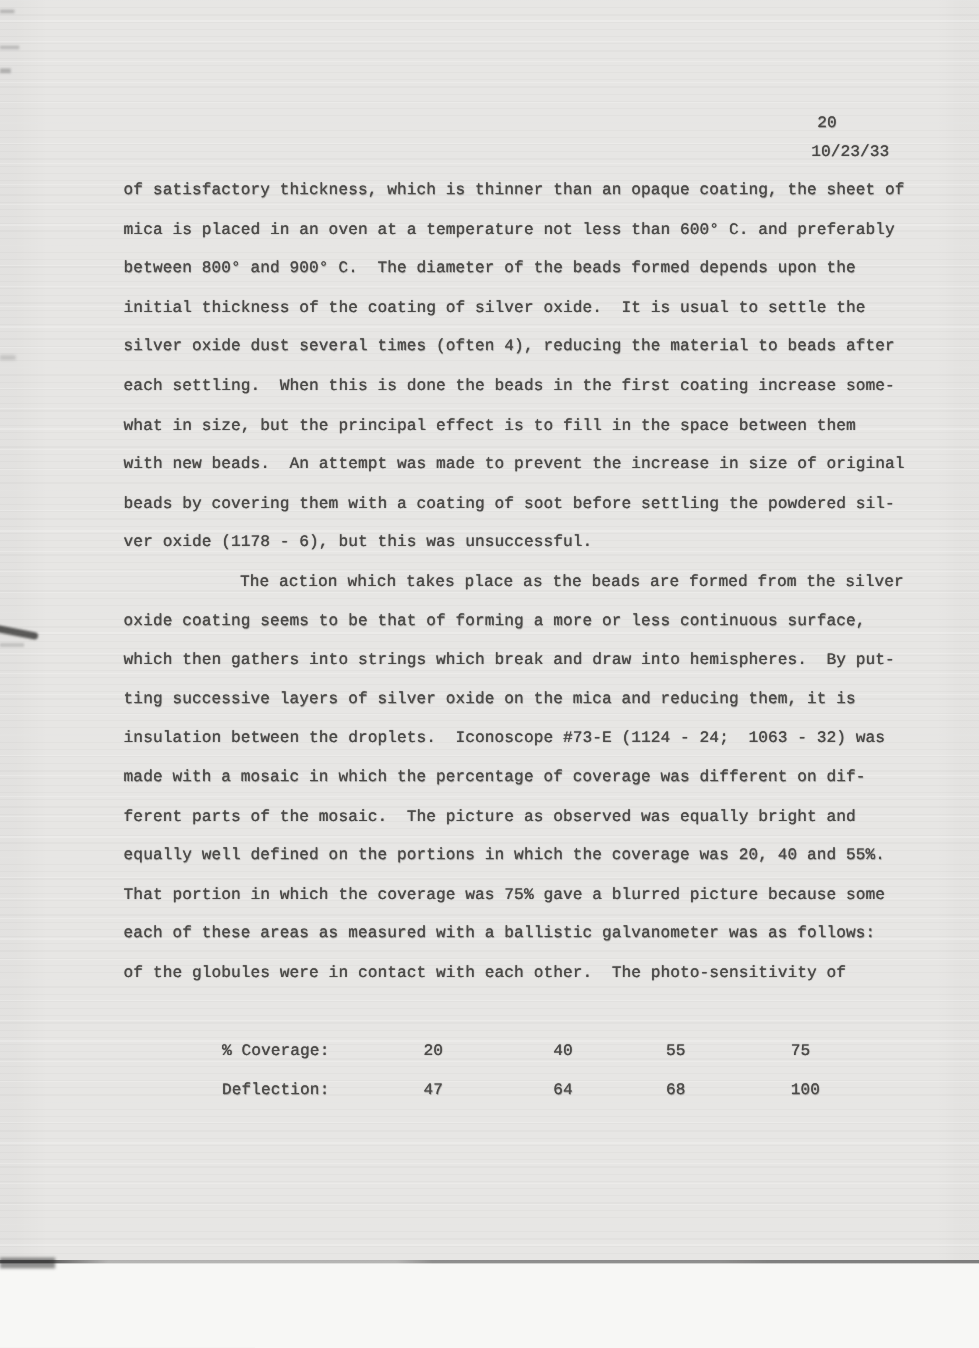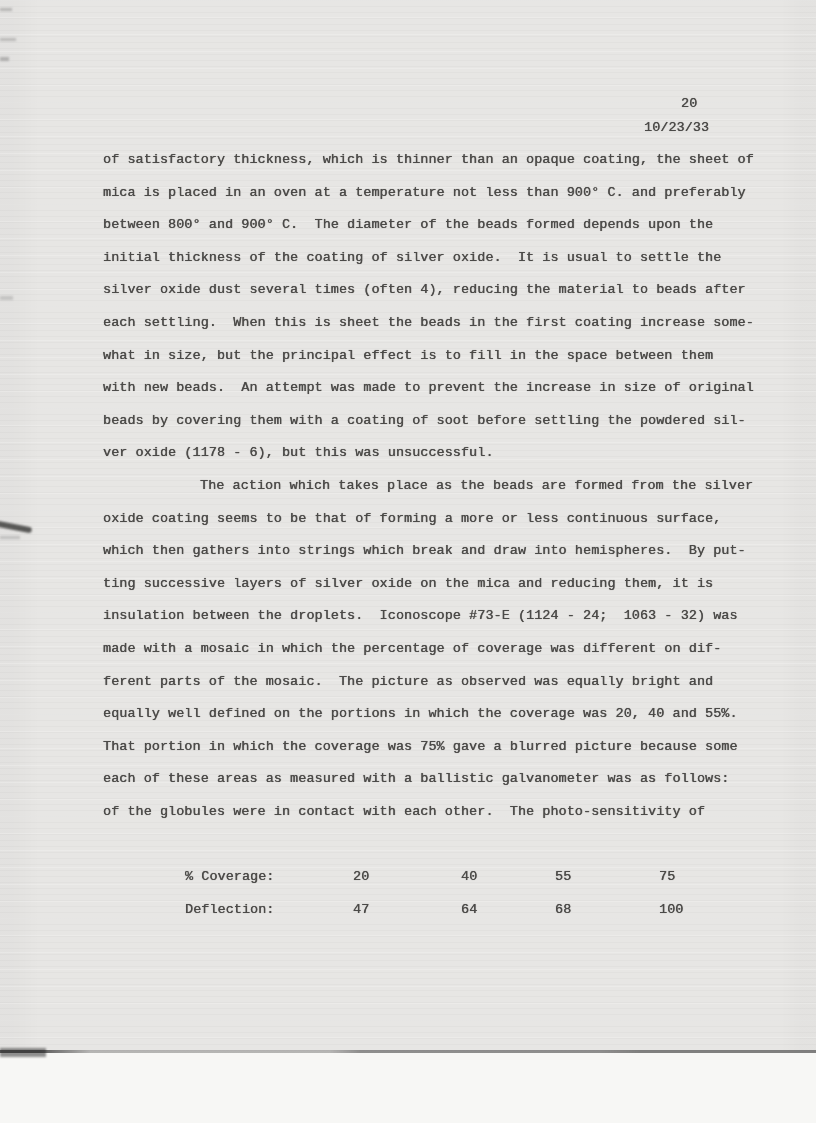--- a/index.html
+++ b/index.html
@@ -66,21 +66,21 @@
     font-size: 13.4px;
     letter-spacing: 0.1px;
     white-space: pre;
   }
   .page-number {
     position: absolute;
     left: 681px; top: 96px;
   }
   .page-date {
     position: absolute;
-    left: 644px; top: 120px;
+    left: 676px; top: 120px;
   }
   .body-text {
     position: absolute;
     left: 103px; top: 152px;
     width: 660px;
   }
   .text-line {
     position: relative;
     height: 32.6px;
   }
@@ -104,25 +104,25 @@
 <body>
 
 <div class="stage">
   <div class="scan-page">
 
     <div class="ink page-number">20</div>
     <div class="ink page-date">10/23/33</div>
 
     <div class="body-text">
       <div class="ink text-line">of satisfactory thickness, which is thinner than an opaque coating, the sheet of</div>
-      <div class="ink text-line">mica is placed in an oven at a temperature not less than 900° C. and preferably</div>
+      <div class="ink text-line">mica is placed in an oven at a temperature not less than 600° C. and preferably</div>
       <div class="ink text-line">between 800° and 900° C.  The diameter of the beads formed depends upon the</div>
       <div class="ink text-line">initial thickness of the coating of silver oxide.  It is usual to settle the</div>
       <div class="ink text-line">silver oxide dust several times (often 4), reducing the material to beads after</div>
-      <div class="ink text-line">each settling.  When this is sheet the beads in the first coating increase some-</div>
+      <div class="ink text-line">each settling.  When this is done the beads in the first coating increase some-</div>
       <div class="ink text-line">what in size, but the principal effect is to fill in the space between them</div>
       <div class="ink text-line">with new beads.  An attempt was made to prevent the increase in size of original</div>
       <div class="ink text-line">beads by covering them with a coating of soot before settling the powdered sil-</div>
       <div class="ink text-line">ver oxide (1178 - 6), but this was unsuccessful.</div>
       <div class="ink text-line indent">The action which takes place as the beads are formed from the silver</div>
       <div class="ink text-line">oxide coating seems to be that of forming a more or less continuous surface,</div>
       <div class="ink text-line">which then gathers into strings which break and draw into hemispheres.  By put-</div>
       <div class="ink text-line">ting successive layers of silver oxide on the mica and reducing them, it is</div>
       <div class="ink text-line">insulation between the droplets.  Iconoscope #73-E (1124 - 24;  1063 - 32) was</div>
       <div class="ink text-line">made with a mosaic in which the percentage of coverage was different on dif-</div>

